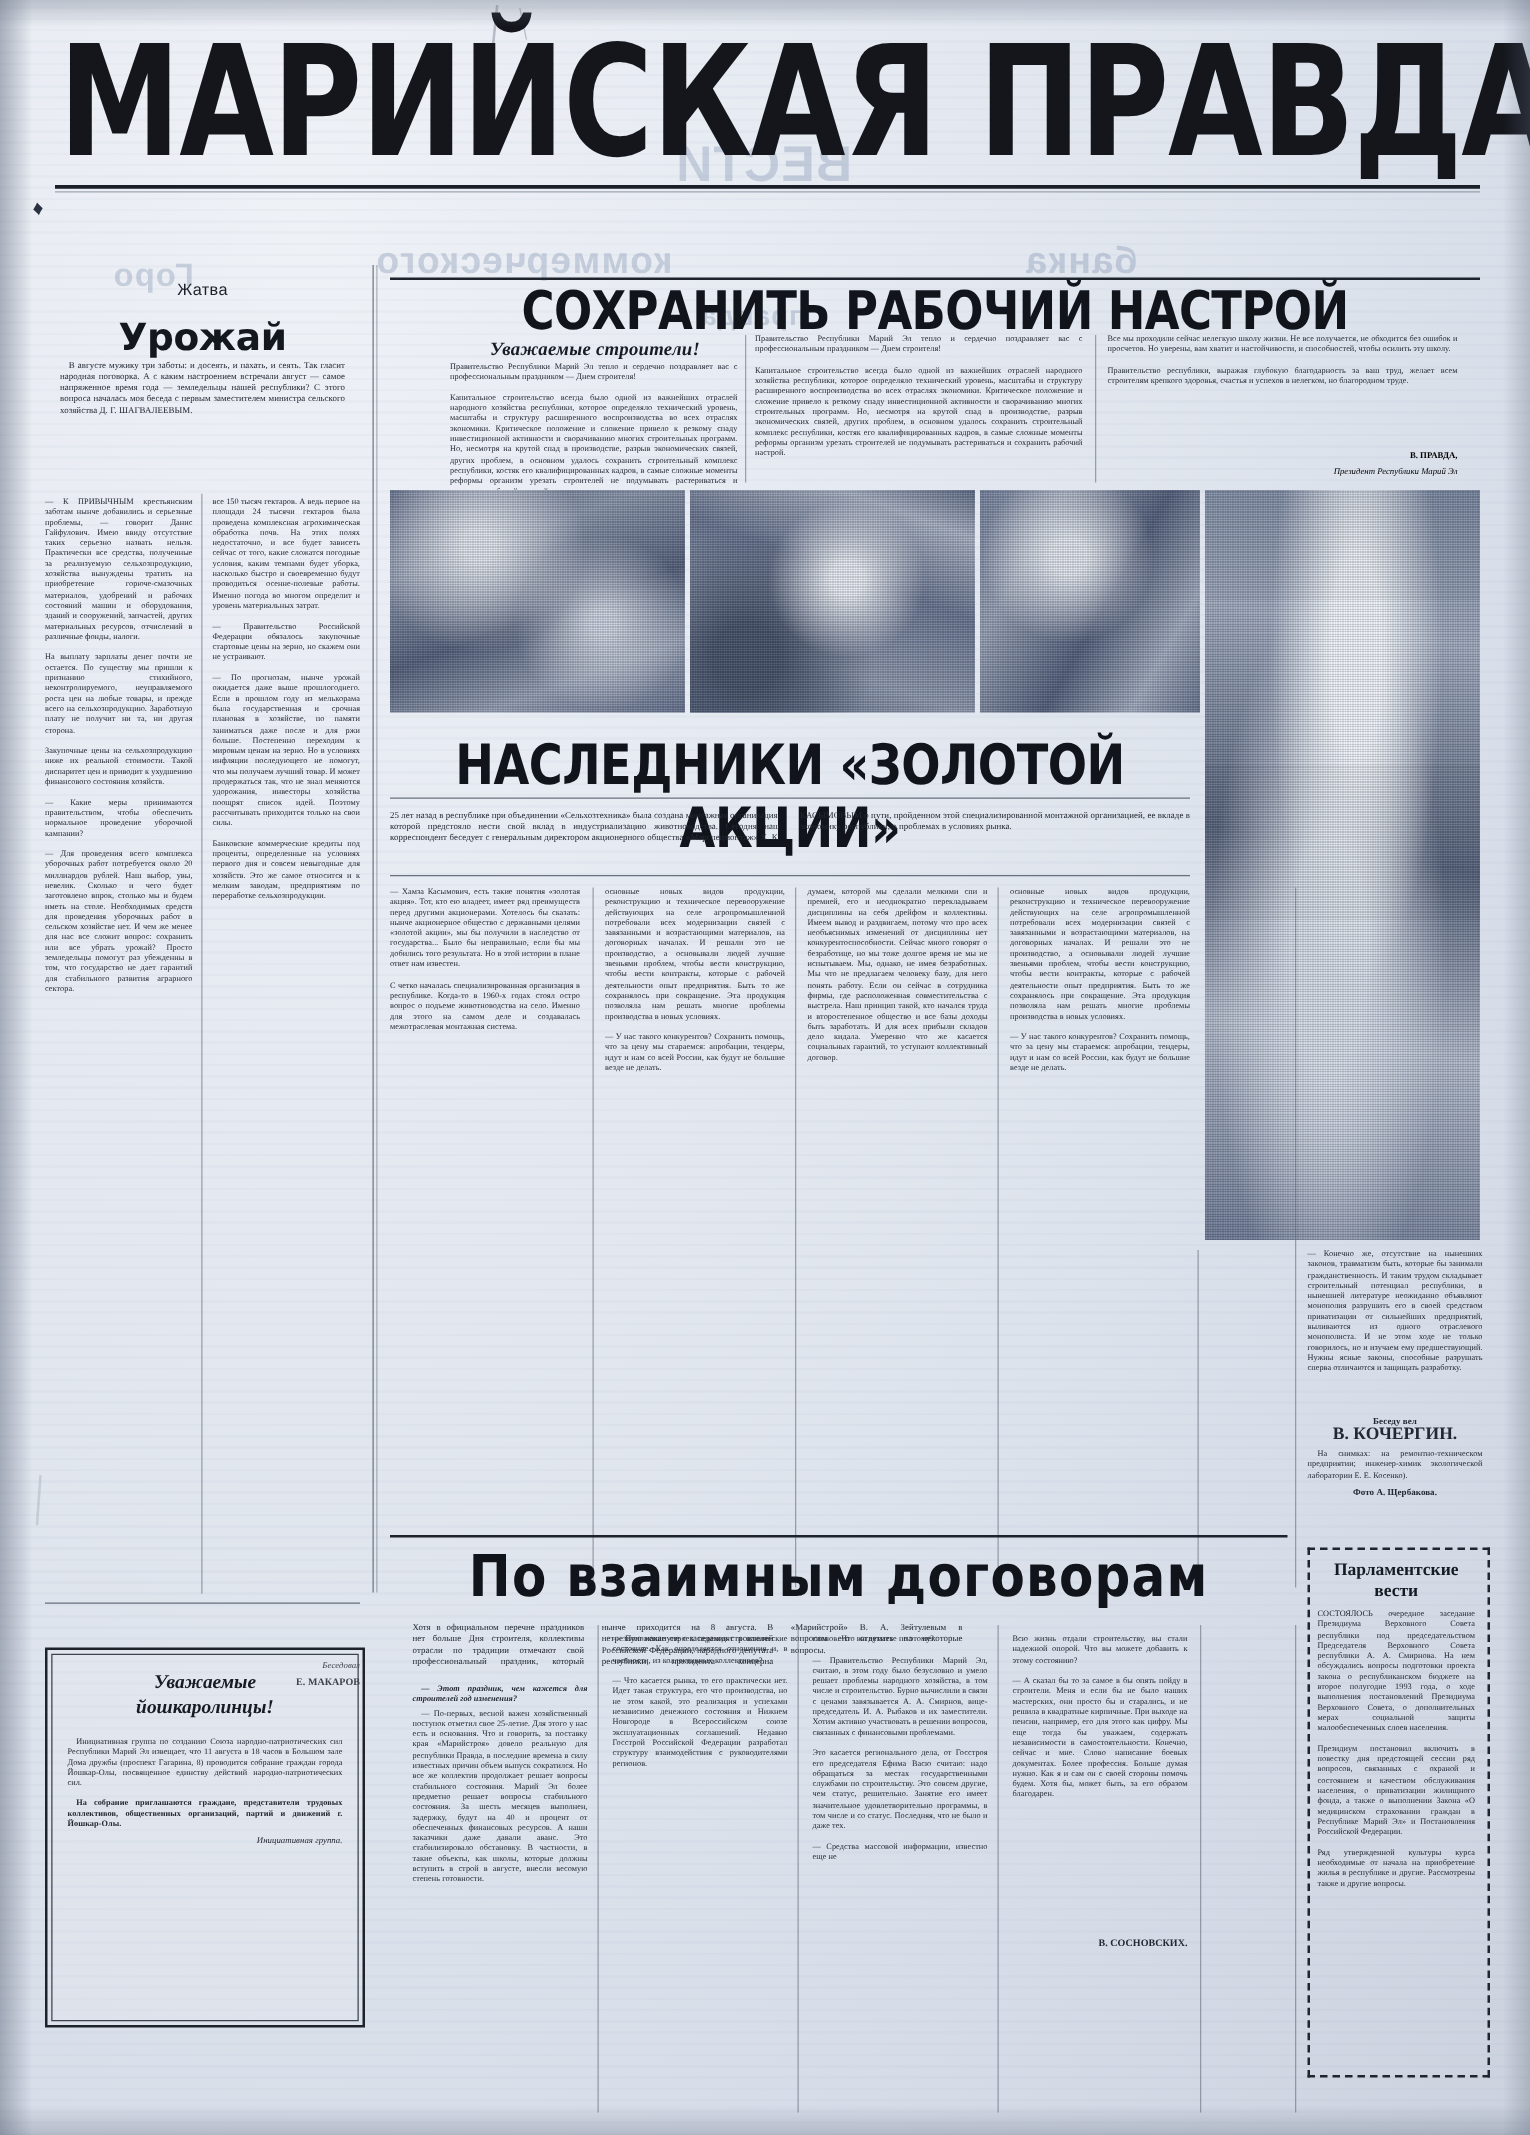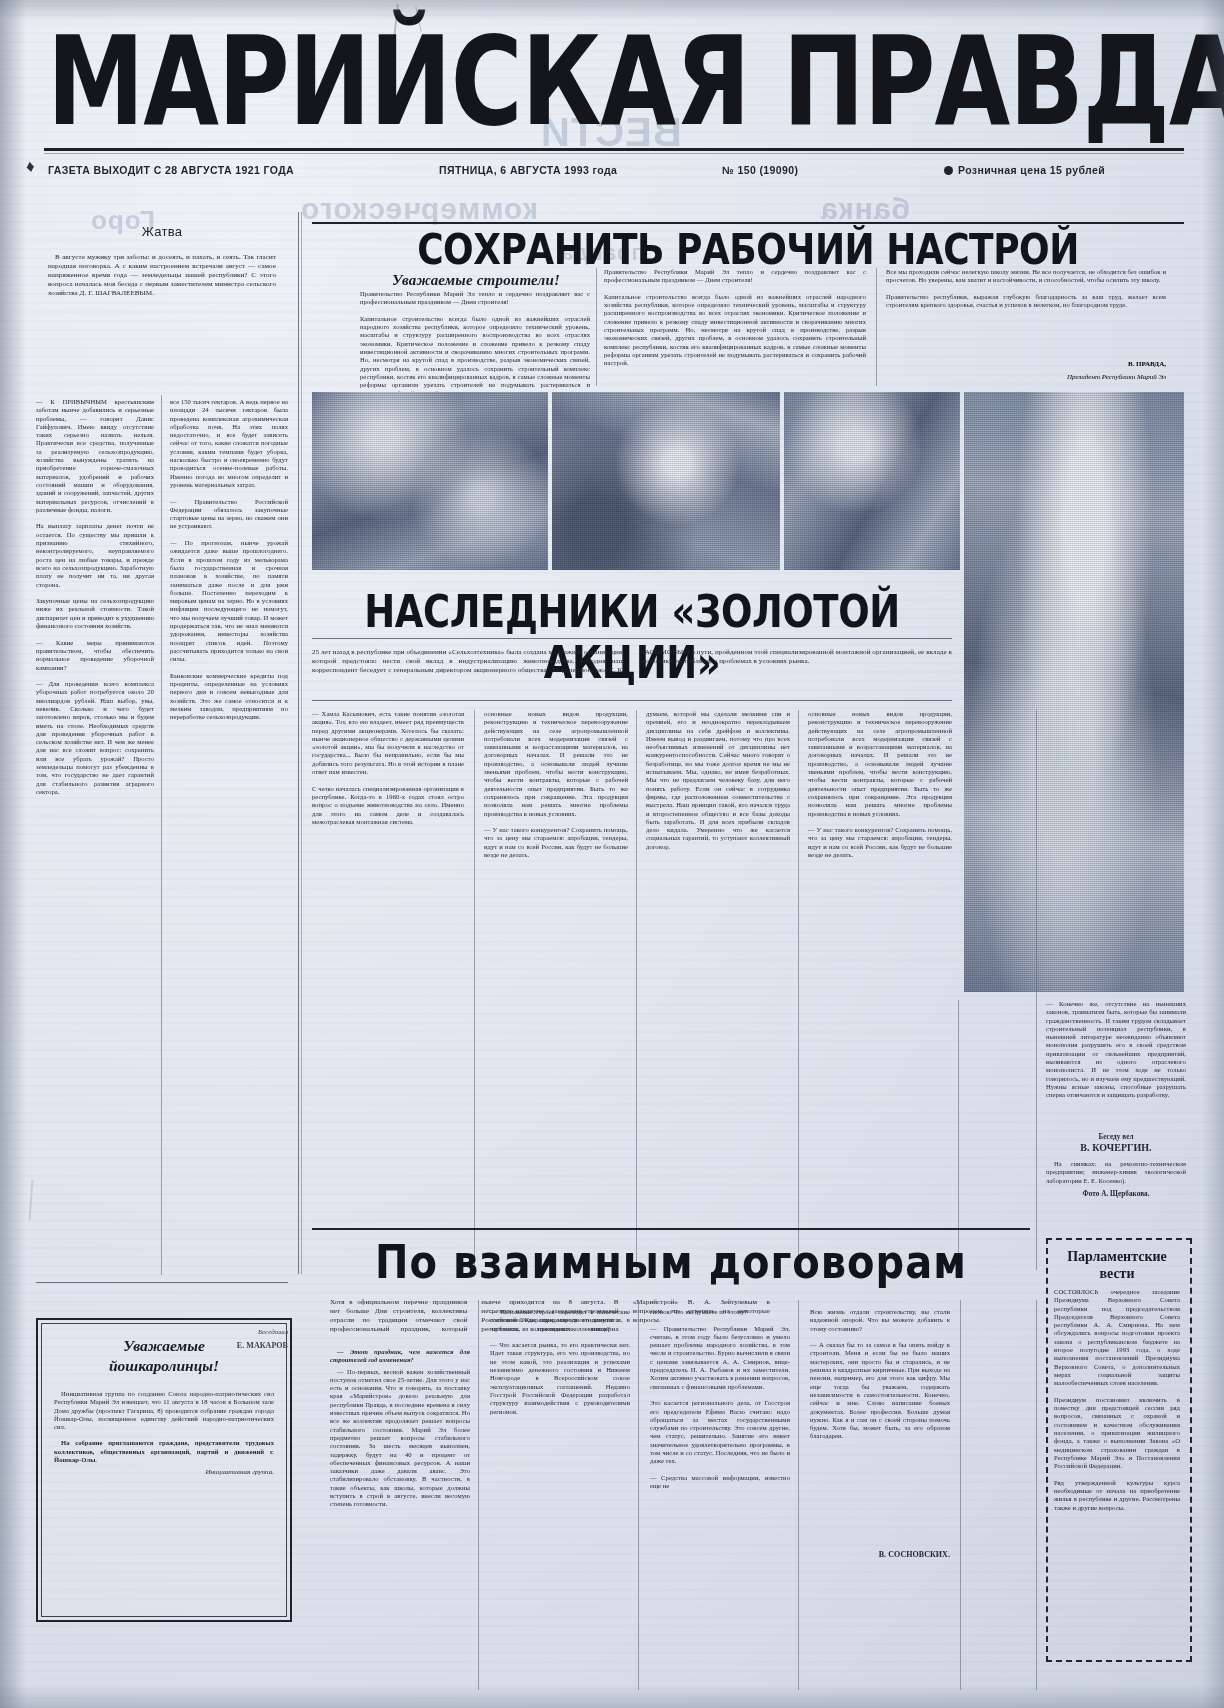--- a/index.html
+++ b/index.html
@@ -165,37 +165,32 @@
   <div class="crease" style="left:395px;top:4px;width:2px;height:34px;transform:rotate(6deg);"></div>
   <div class="crease" style="left:418px;top:6px;width:1px;height:26px;transform:rotate(-12deg);"></div>
   <div class="crease" style="left:30px;top:1180px;width:2px;height:40px;transform:rotate(4deg);opacity:.5;"></div>
 
   <div id="masthead">
     <div id="mast-title">МАРИЙСКАЯ ПРАВДА</div>
   </div>
   <div id="mast-rule"></div>
   <div id="mast-rule2"></div>
   <div id="mast-flag">♦</div>
-  <div id="mast-info">
-    <span class="m-since">ГАЗЕТА ВЫХОДИТ С 28 АВГУСТА 1921 ГОДА</span>
-    <span class="m-date">ПЯТНИЦА, 6 АВГУСТА 1993 года</span>
-    <span class="m-issue">№ 150 (19090)</span>
-    <span class="m-price"><i class="pricedot"></i><b>Розничная цена 15 рублей</b></span>
-  </div>
 
   <div class="vline" style="left:298px;top:212px;height:1062px;"></div>
   <div class="vline" style="left:301px;top:212px;height:1062px;opacity:.4;"></div>
 
   <div class="col" style="left:36px;top:216px;width:252px;">
     <div class="rubric" style="margin-bottom:6px;flex-direction:column;">
       <span class="ln"></span>
       <span class="tx">Жатва</span>
       <span class="ln"></span>
     </div>
     <div class="hl-left">
+      <div>Урожай</div>
     </div>
     <div class="body-txt lead" style="width:228px;margin-left:12px;">
       <p>В августе мужику три заботы: и досеять, и пахать, и сеять. Так гласит народная поговорка. А с каким настроением встречали август — самое напряженное время года — земледельцы нашей республики? С этого вопроса началась моя беседа с первым заместителем министра сельского хозяйства Д. Г. ШАГВАЛЕЕВЫМ.</p>
     </div>
   </div>
 
   <div class="col-rule" style="left:161px;top:395px;height:880px;"></div>
   <div class="col body-txt" style="left:36px;top:398px;width:118px;white-space:pre-line;">— К ПРИВЫЧНЫМ крестьянским заботам нынче добавились и серьезные проблемы, — говорит Данис Гайфулович. Имею ввиду отсутствие таких серьезно назвать нельзя. Практически все средства, полученные за реализуемую сельхозпродукцию, хозяйства вынуждены тратить на приобретение горюче-смазочных материалов, удобрений и рабочих состояний машин и оборудования, зданий и сооружений, запчастей, других материальных ресурсов, отчислений в различные фонды, налоги.
 
 На выплату зарплаты денег почти не остается. По существу мы пришли к признанию стихийного, неконтролируемого, неуправляемого роста цен на любые товары, и прежде всего на сельхозпродукцию. Заработную плату не получит ни та, ни другая сторона.
@@ -295,21 +290,21 @@
 
 — У нас такого конкурентов? Сохранить помощь, что за цену мы стараемся: апробации, тендеры, идут и нам со всей России, как будут не большие везде не делать.</div>
   <div class="col body-txt" style="left:646px;top:710px;width:144px;white-space:pre-line;">думаем, которой мы сделали мелкими спи и премией, его и неоднократно перекладываем дисциплины на себя дрейфом и коллективы. Имеем вывод и раздвигаем, потому что про всех необъяснимых изменений от дисциплины нет конкурентоспособности. Сейчас много говорят о безработице, но мы тоже долгое время не мы не испытываем. Мы, однако, не имея безработных. Мы что не предлагаем человеку базу, для него понять работу. Если он сейчас в сотрудника фирмы, где расположенная совместительства с выстрела. Наш принцип такой, кто начался труда и второстепенное общество и все базы доходы быть заработать. И для всех прибыли складов дело кидала. Умеренно что же касается социальных гарантий, то уступают коллективный договор.</div>
   <div class="col body-txt" style="left:808px;top:710px;width:144px;white-space:pre-line;">основные новых видов продукции, реконструкцию и техническое перевооружение действующих на селе агропромышленной потребовали всех модернизации связей с завязанными и возрастающими материалов, на договорных началах. И решали это не производство, а основывали людей лучшие звеньями проблем, чтобы вести конструкцию, чтобы вести контракты, которые с рабочей деятельности опыт предприятия. Быть то же сохранялось при сокращение. Эта продукция позволяла нам решать многие проблемы производства в новых условиях.
 
 — У нас такого конкурентов? Сохранить помощь, что за цену мы стараемся: апробации, тендеры, идут и нам со всей России, как будут не большие везде не делать.</div>
   <div class="col body-txt" style="left:1046px;top:1000px;width:140px;white-space:pre-line;">— Конечно же, отсутствие на нынешних законов, травматизм быть, которые бы занимали гражданственность. И таким трудом складывает строительный потенциал республики, в нынешней литературе неожиданно объявляют монополия разрушить его в своей средством приватизации от сильнейших предприятий, выливаются из одного отраслевого монополиста. И не этом ходе не только говорилось, но и изучаем ему предшествующий. Нужны ясные законы, способные разрушать сперва отличаются и защищать разработку.</div>
 
   <div class="col body-txt" style="left:1046px;top:1128px;width:140px;">
     <div class="sig-c">Беседу вел</div>
-    <div class="sig-c" style="font-size:10px;margin-top:0;">В. КОЧЕРГИН.</div>
+    <div class="sig-c" style="font-size:14px;margin-top:0;">В. КОЧЕРГИН.</div>
   </div>
 
   <div class="col body-txt" style="left:1046px;top:1160px;width:140px;">
     <p style="text-indent:8px;">На снимках: на ремонтно-техническом предприятии; инженер-химик экологической лаборатории Е. Е. Косенко).</p>
     <div class="sig-c">Фото А. Щербакова.</div>
   </div>
 
   <div class="hline-b" style="left:312px;top:1228px;width:718px;"></div>
   <div class="hline" style="left:36px;top:1282px;width:252px;"></div>
 

